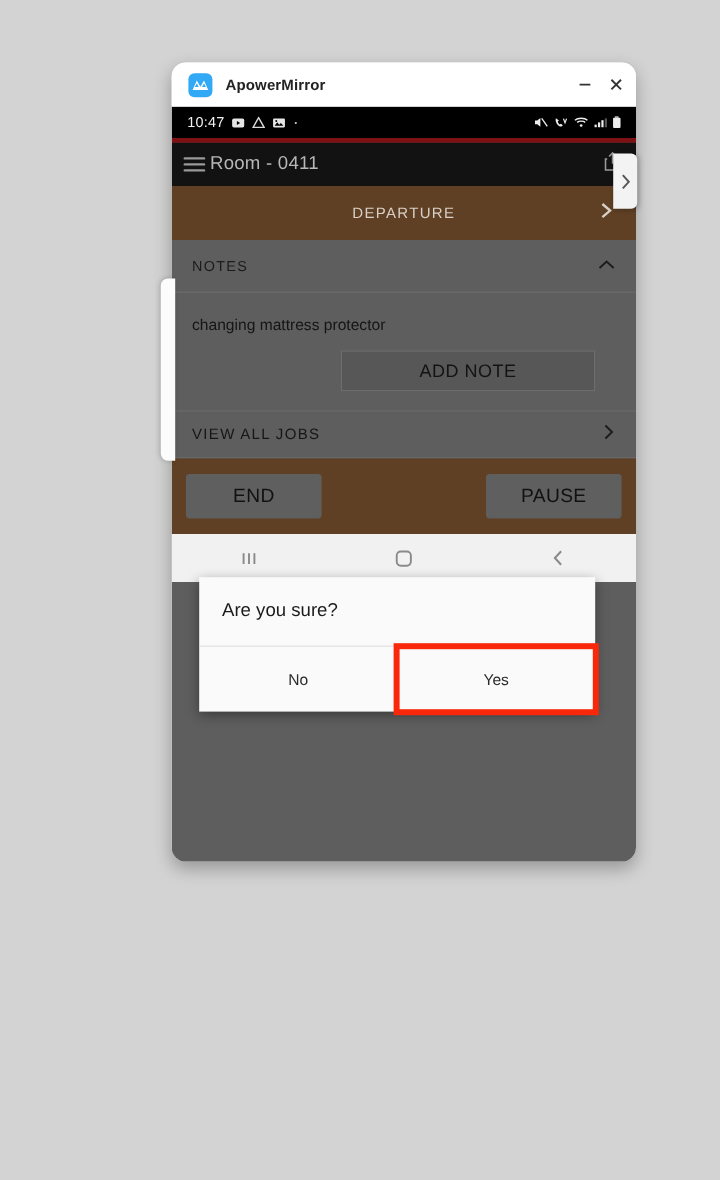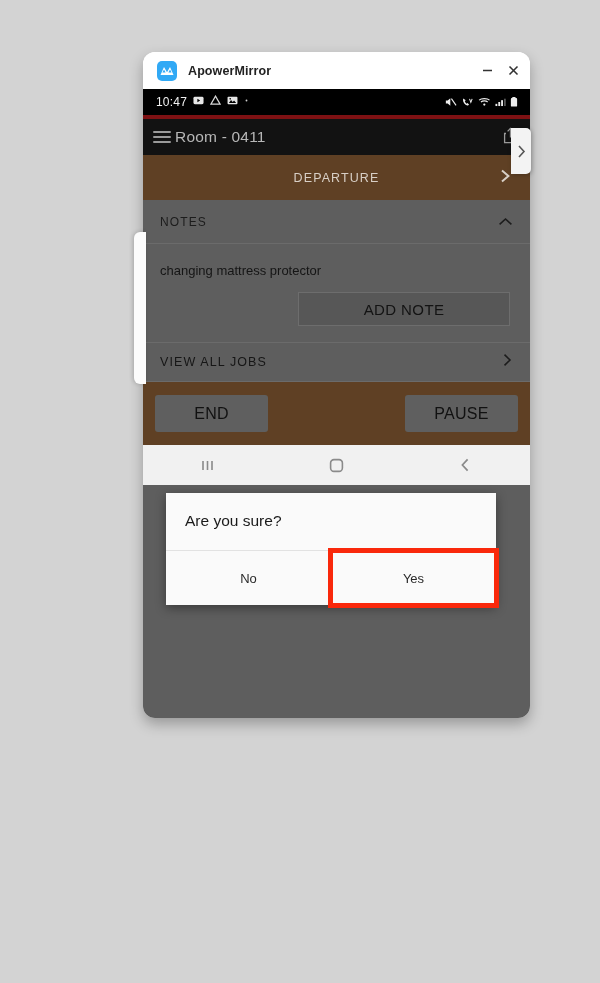--- a/index.html
+++ b/index.html
@@ -39,21 +39,21 @@
   .phone {
     position: relative;
     width: 387px; height: 820px;
     background: #5e5e5e;
     overflow: hidden;
   }
   .statusbar {
     height: 26px; background: #000; display: flex; align-items: center;
     padding: 0 12px 0 13px; color: #e8e8e8; font-size: 11.5px;
   }
-  .sb-left { display: flex; align-items: flex-start; gap: 6px; }
+  .sb-left { display: flex; align-items: center; gap: 6px; }
   .sb-time { font-size: 12px; color: #f0f0f0; letter-spacing: .2px; }
   .sb-right { margin-left: auto; display: flex; align-items: center; gap: 4px; }
 
   .redline { height: 4px; background: #7e1113; }
 
   .appbar {
     height: 36px; background: #121212; display: flex; align-items: center;
     padding: 0 12px 0 10px;
   }
   .hamburger { width: 18px; display:flex; flex-direction:column; gap:3px; }
@@ -69,21 +69,21 @@
   .departure .chev { position: absolute; right: 18px; top: 50%; transform: translateY(-50%); }
 
   .panel { background: #5e5e5e; }
   .notes-head {
     height: 44px; display: flex; align-items: center; padding: 0 17px;
     border-bottom: 1px solid #6b6b6b;
   }
   .notes-title { color: #1c1c1c; font-size: 12px; letter-spacing: 1.1px; }
   .notes-head .caret { margin-left: auto; }
   .note-text { padding: 19px 17px 0 17px; color: #151515; font-size: 13px; }
-  .addnote-row { padding: 14px 20px 16px 18px; display: flex; justify-content: flex-end; }
+  .addnote-row { padding: 14px 34px 16px 18px; display: flex; justify-content: flex-end; }
   .addnote-btn {
     width: 212px; height: 34px; background: #575757; border: 1px solid #6d6d6d;
     display: flex; align-items: center; justify-content: center;
     color: #131313; font-size: 15px; letter-spacing: .4px;
   }
   .viewjobs {
     height: 40px; display:flex; align-items:center; padding: 0 17px;
     border-top: 1px solid #6b6b6b; border-bottom: 1px solid #6b6b6b;
   }
   .viewjobs-label { color: #161616; font-size: 12.5px; letter-spacing: 1.1px; }
@@ -95,21 +95,21 @@
   }
   .action-btn {
     width: 113px; height: 37px; background: #5f5f5f; border-radius: 3px;
     display:flex; align-items:center; justify-content:center;
     color: #111; font-size: 16px; letter-spacing: .3px;
   }
   .scrim { background: #5e5e5e; flex: 1; }
 
   
   .dialog {
-    position: absolute; left: 23px; top: 404px; width: 330px;
+    position: absolute; left: 23px; top: 392px; width: 330px;
     background: #fafafa; box-shadow: 0 3px 10px rgba(0,0,0,.4);
   }
   .dialog-title {
     padding: 19px 19px 20px 19px; font-size: 15.5px; color: #1a1a1a;
     border-bottom: 1px solid #e2e2e2;
   }
   .dialog-actions { display: flex; height: 54px; }
   .dialog-btn {
     flex: 1; display:flex; align-items:center; justify-content:center;
     font-size: 13px; color: #2a2a2a;

